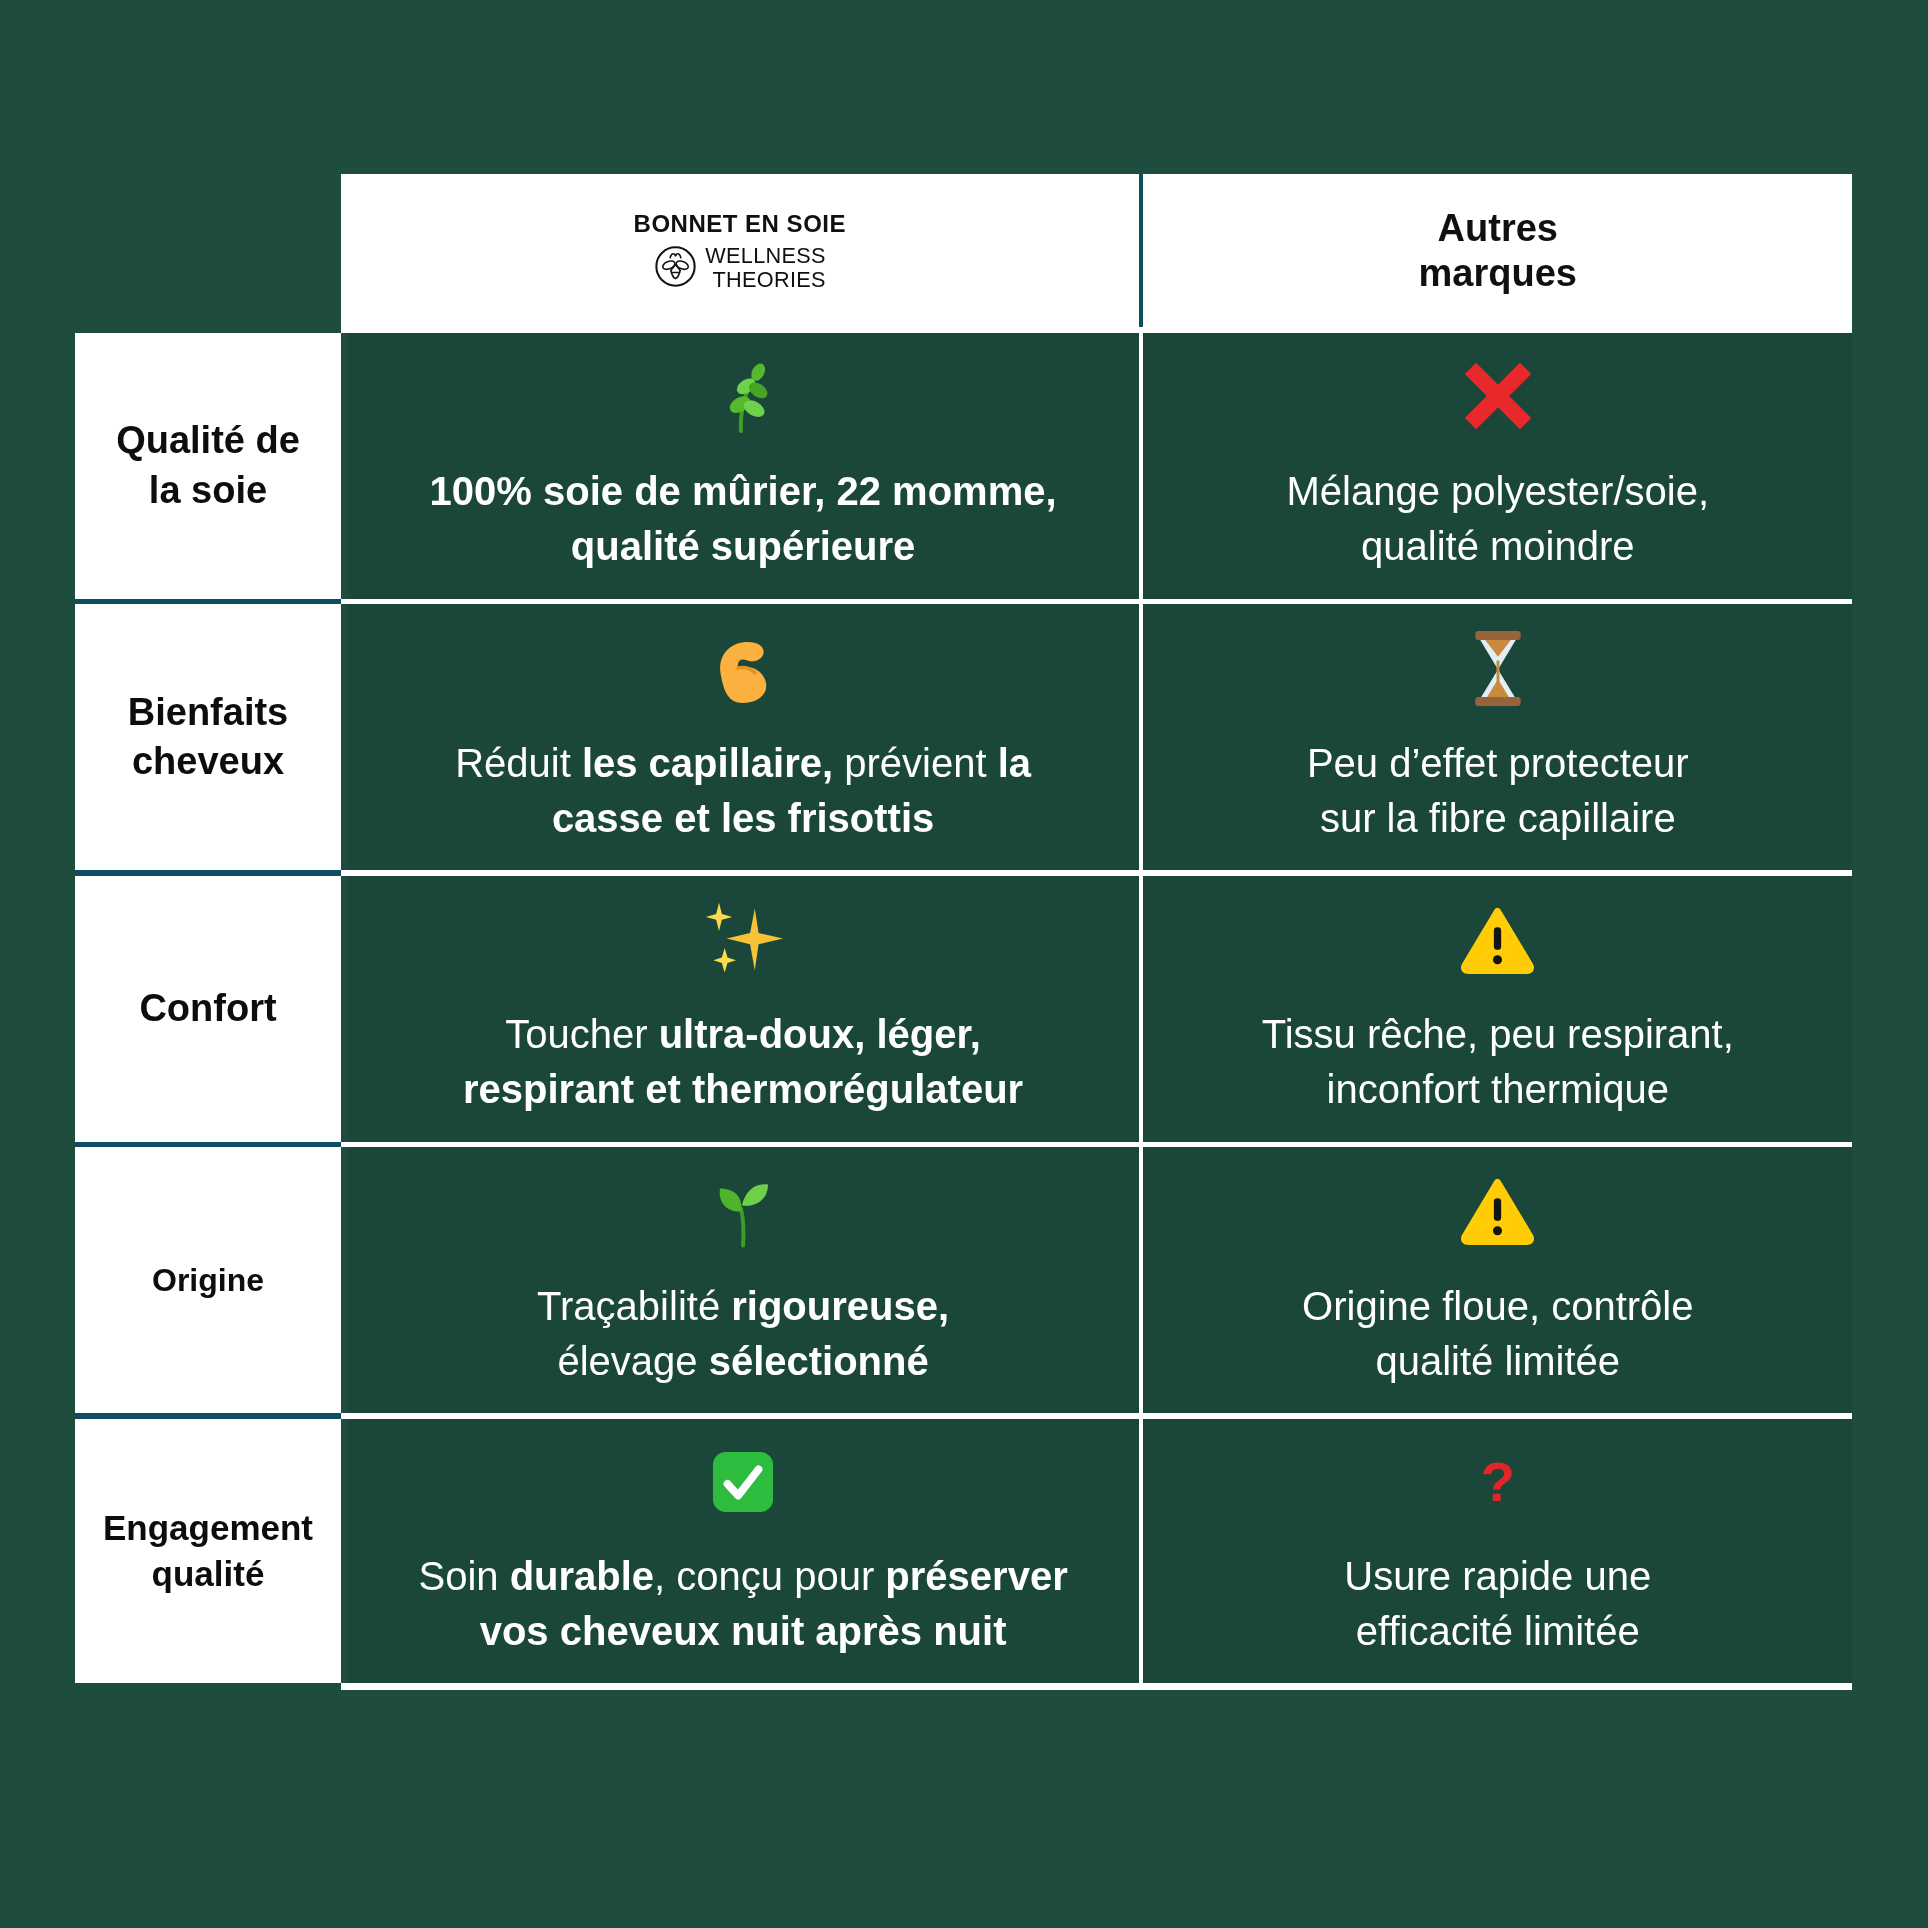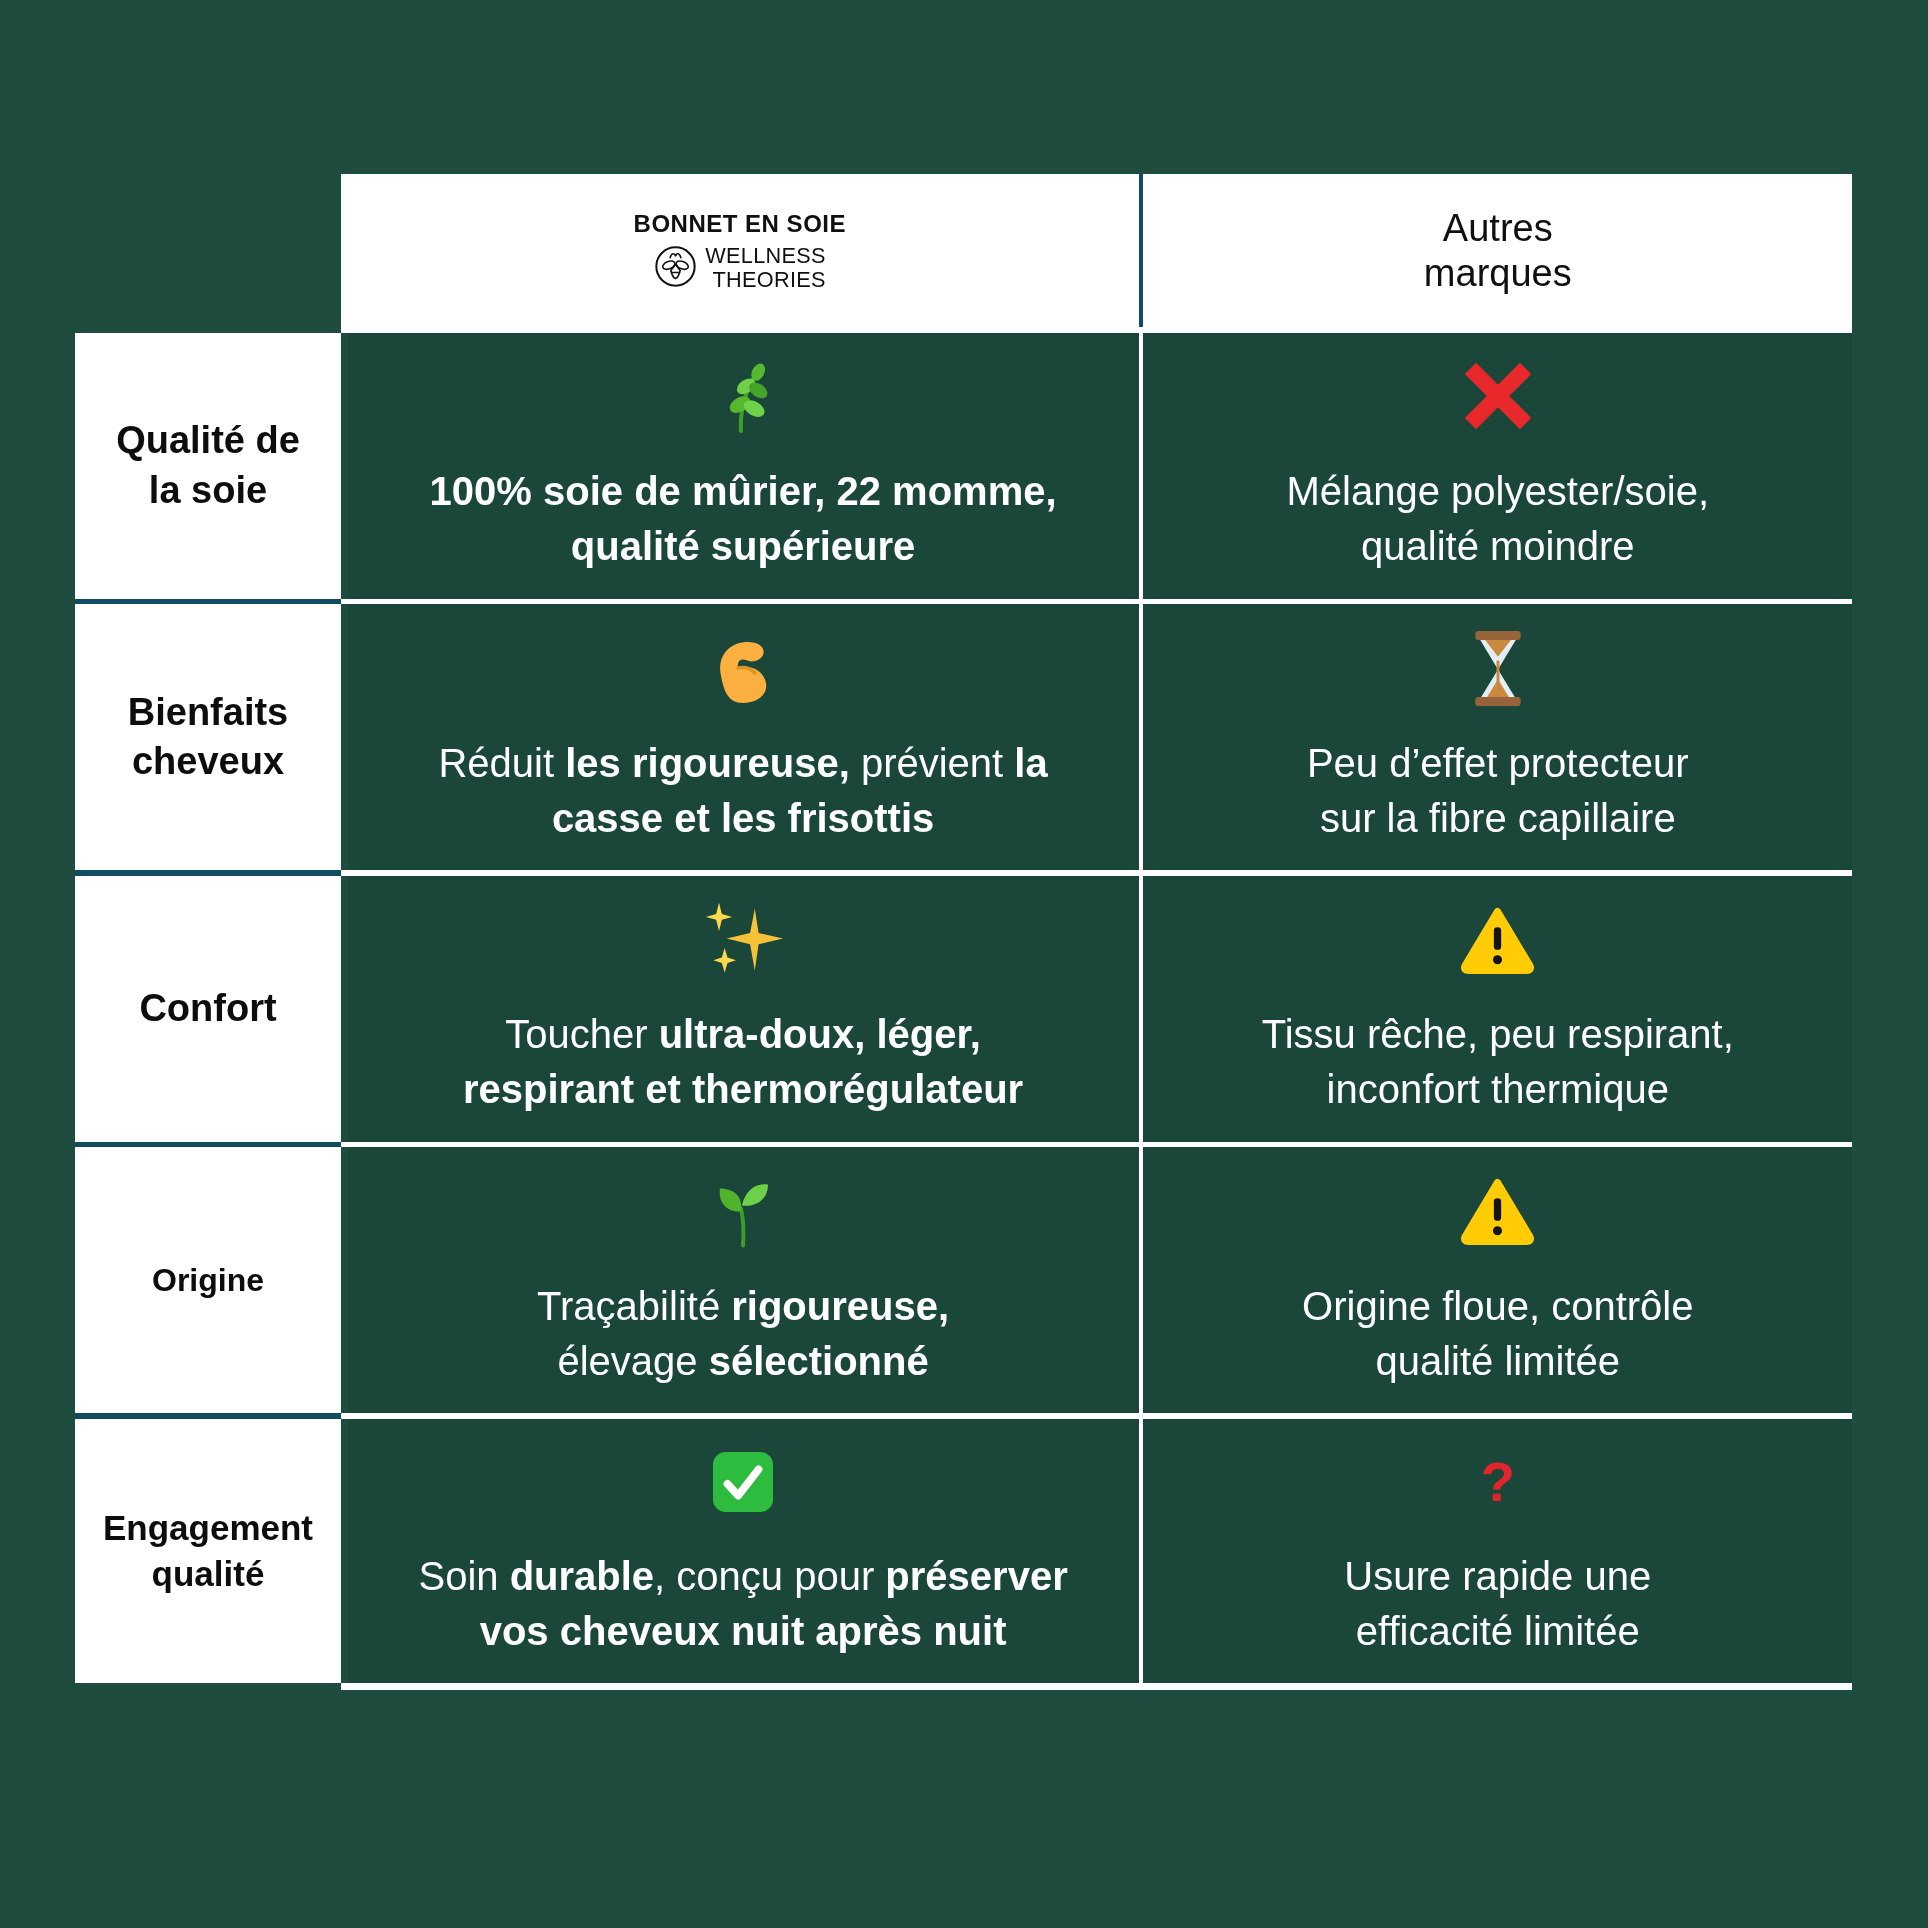--- a/index.html
+++ b/index.html
@@ -17,21 +17,21 @@
     font-family:"Liberation Sans","DejaVu Sans",sans-serif;
   }
   .table{
     position:absolute;left:75px;top:174px;
     display:grid;
     grid-template-columns:266px 6.6px 791px 4.7px 709px;
     grid-template-rows:153px 5.6px 266px 5.6px 266px 5.6px 266px 5.6px 266px 5.6px 264px 6.6px;
   }
   .hdr{background:#ffffff;color:#101010;display:flex;flex-direction:column;align-items:center;justify-content:center}
   .hdr-brand{grid-column:2/4;grid-row:1}
-  .hdr-other{grid-column:5;grid-row:1;font-weight:400;font-size:38px;line-height:1.18;text-align:left}
+  .hdr-other{grid-column:5;grid-row:1;font-weight:700;font-size:38px;line-height:1.18;text-align:left}
   .hdr-gap{grid-column:4;grid-row:1;background:var(--teal)}
   .product-title{font-weight:700;font-size:24px;letter-spacing:0.5px}
   .logo{display:flex;align-items:center;gap:8.5px;margin-top:6.6px}
   .logo-text{font-weight:400;font-size:21.7px;line-height:1.08;letter-spacing:0.3px;text-align:right}
   .label-cell{
     grid-column:1;background:#ffffff;color:#0d0d0d;
     display:flex;align-items:center;justify-content:center;
     text-align:center;font-weight:700;line-height:1.3;
   }
   .data-cell{
@@ -133,21 +133,21 @@
       </div>
     </div>
     <div class="data-cell" style="grid-area: 5 / 3;">
       <div class="icon">
         <svg width="72" height="72" viewBox="0 0 72 72">
       <path d="M14,44 C10,26 20,12 38,10 C51,9 59,15 56,23 C53,29 45,31 39,28 C33,26 30,30 31,36 C43,32 57,39 59,51 C61,63 50,71 36,71 C21,71 17,59 14,44 Z" fill="#fbb040"></path>
       <path d="M31,36 Q41,34 48,41" stroke="#e0941f" stroke-width="3.5" fill="none" stroke-linecap="round"></path>
       </svg>
       </div>
       <div class="cell-text">
-        <div><span>Réduit </span><span class="b">les rigoureuse,</span><span> prévient </span><span class="b">la</span></div>
+        <div><span>Réduit </span><span class="b">les capillaire,</span><span> prévient </span><span class="b">la</span></div>
         <div><span class="b">casse et les frisottis</span></div>
       </div>
     </div>
     <div class="vbar" style="grid-row: 5;"></div>
     <div class="data-cell" style="grid-area: 5 / 5;">
       <div class="icon">
         <svg width="56" height="75" viewBox="0 0 56 76">
       <rect x="5" y="0" width="46" height="9" rx="3" fill="#96633a"></rect>
       <rect x="5" y="67" width="46" height="9" rx="3" fill="#96633a"></rect>
       <polygon points="10,9 46,9 28,39" fill="#e3eef4"></polygon>

